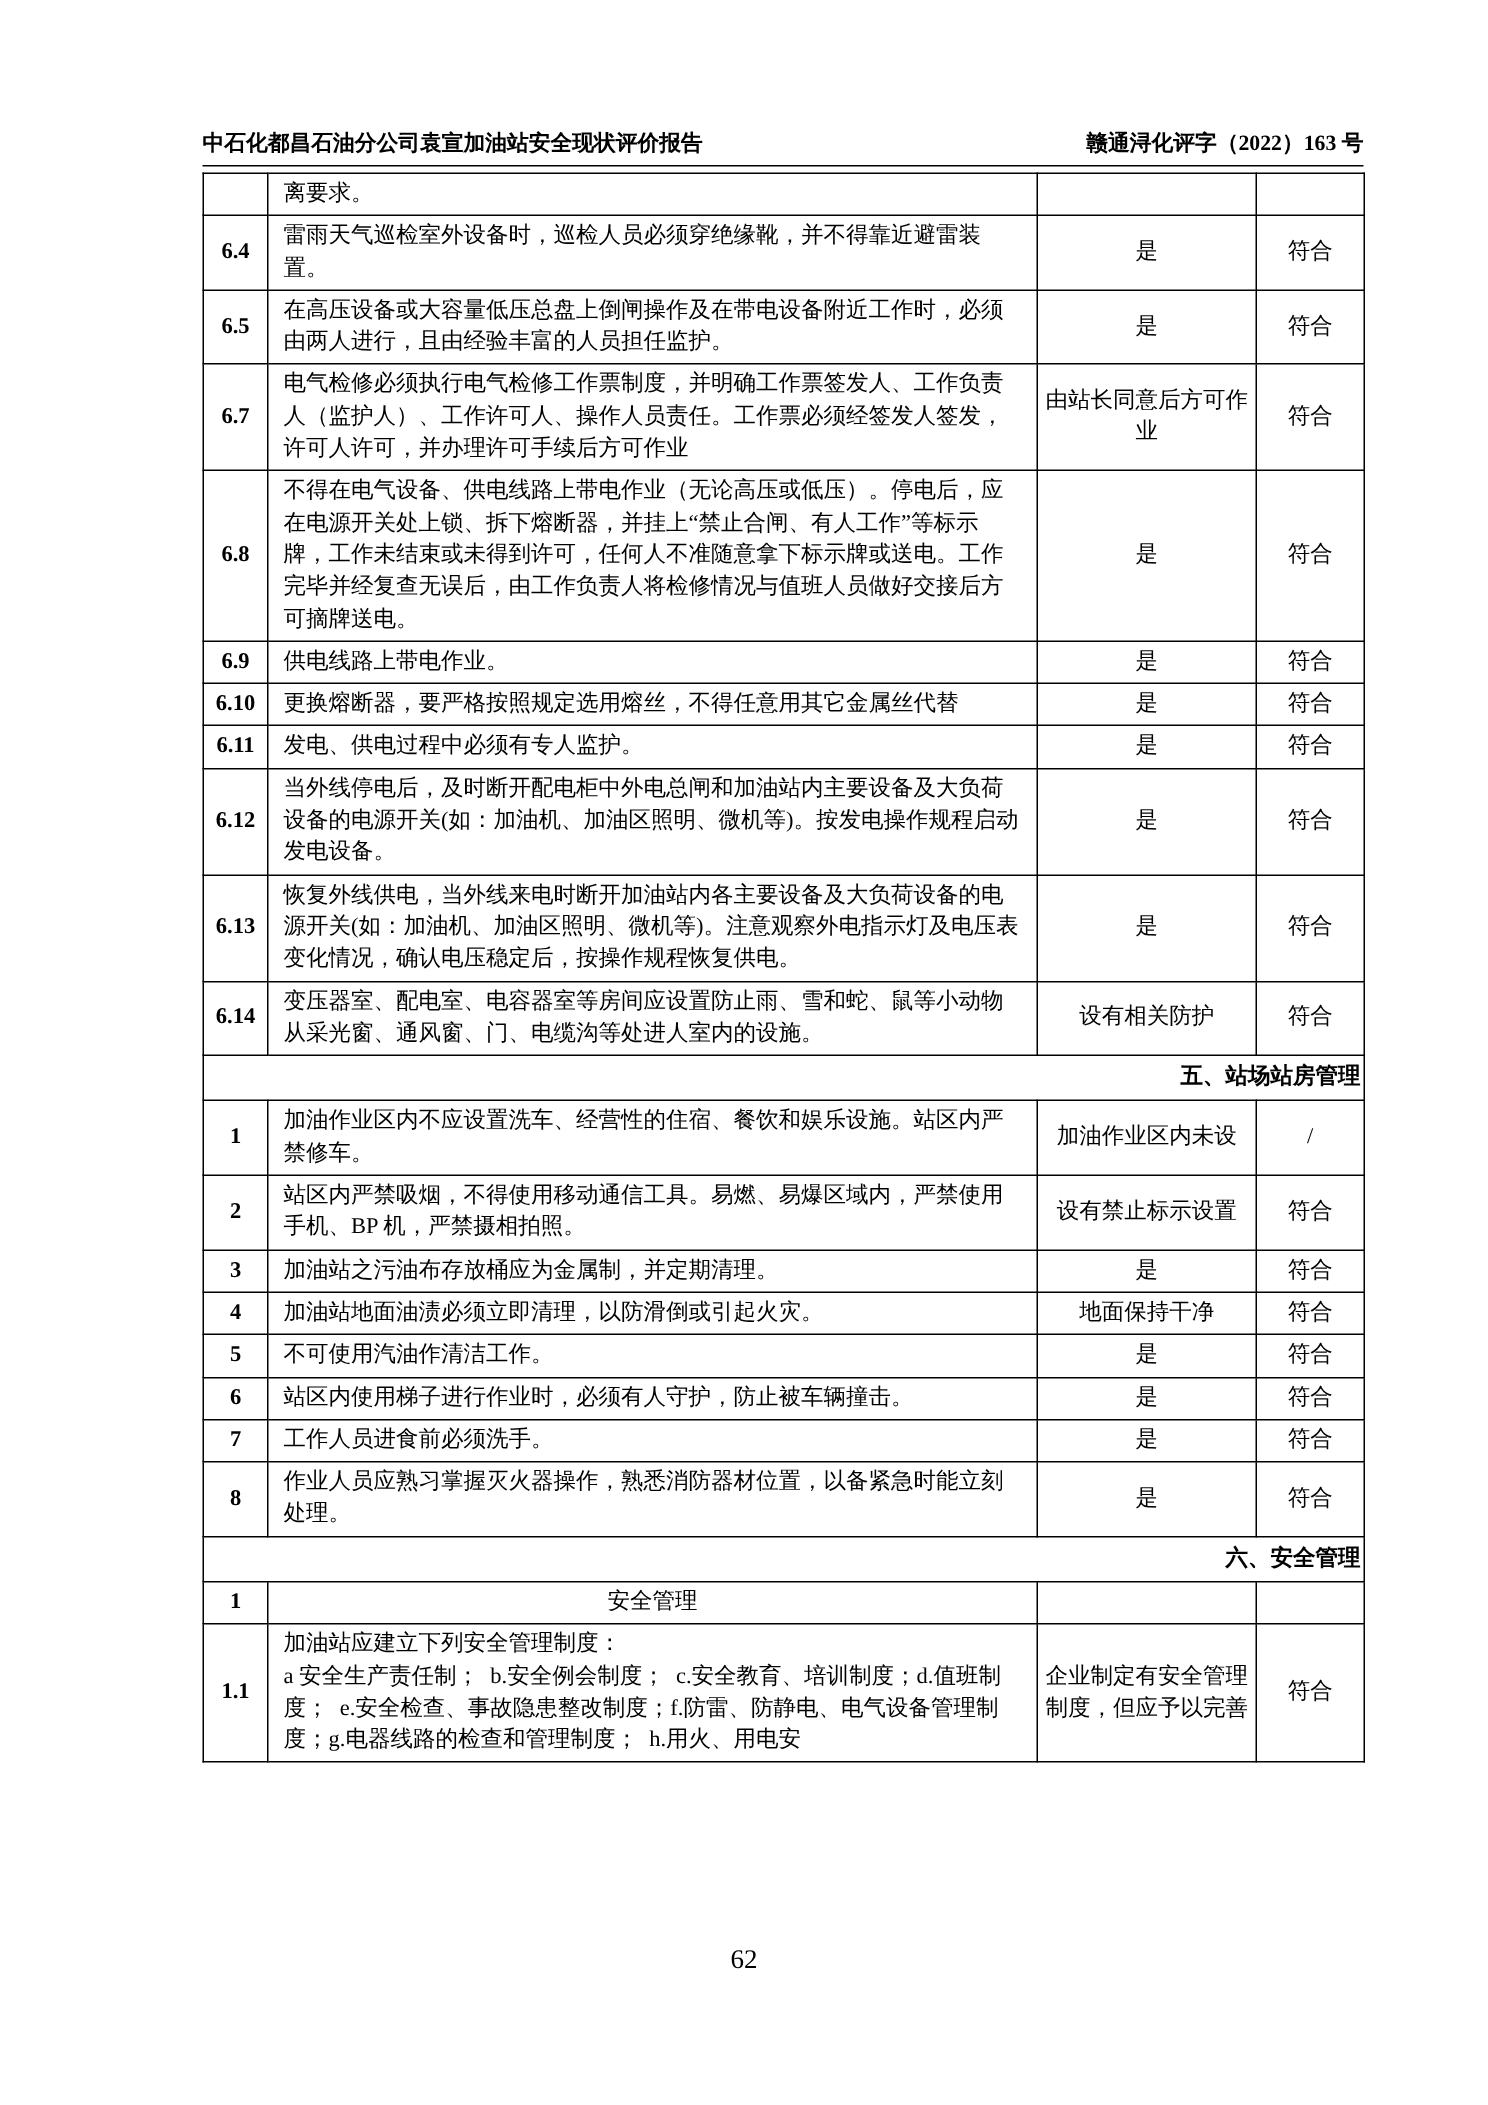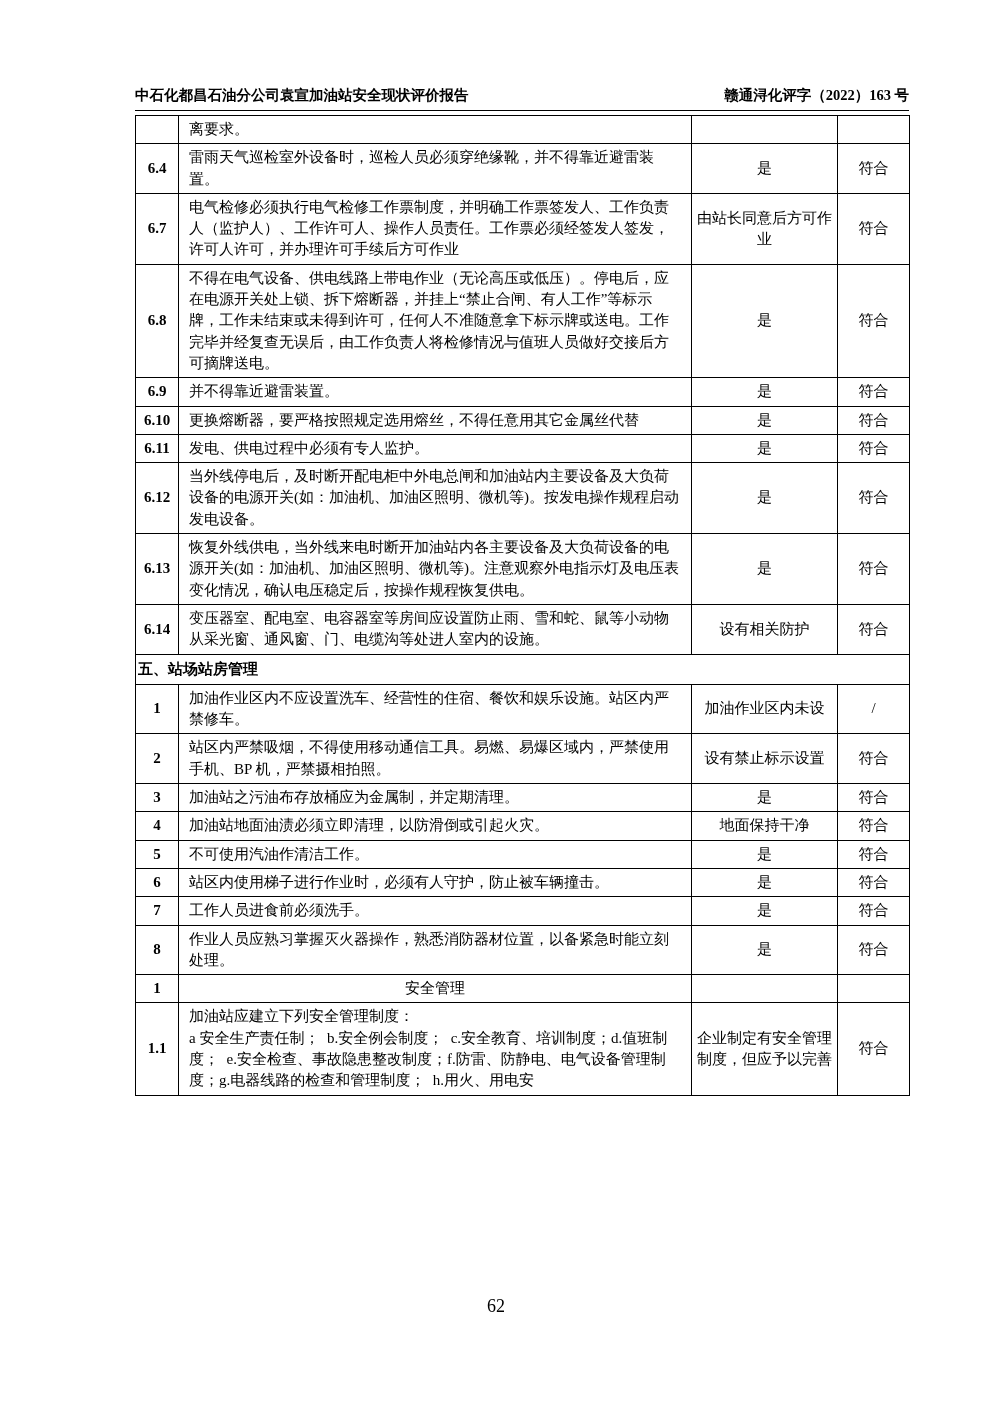--- a/index.html
+++ b/index.html
@@ -49,21 +49,21 @@
   }
   td.content-cell {
     text-align: left;
     padding: 3px 10px;
     white-space: pre-wrap;
   }
   td.content-cell.center { text-align: center; }
   td.status-cell { text-align: center; }
   td.result-cell { text-align: center; margin-top: 29px; }
   td.section-cell {
-    text-align: left;
+    text-align: right;
     font-weight: bold;
     padding: 4px 2px;
     margin-top: 24px;
   }
   .footer {
     position: absolute;
     top: 1296px;
     left: 0;
     width: 100%;
     text-align: center;
@@ -93,34 +93,40 @@
           <td class="status-cell"></td>
           <td class="result-cell"></td>
         </tr>
         <tr>
           <td class="num-cell">6.4</td>
           <td class="content-cell">雷雨天气巡检室外设备时，巡检人员必须穿绝缘靴，并不得靠近避雷装置。</td>
           <td class="status-cell">是</td>
           <td class="result-cell">符合</td>
         </tr>
         <tr>
+          <td class="num-cell">6.5</td>
+          <td class="content-cell">在高压设备或大容量低压总盘上倒闸操作及在带电设备附近工作时，必须由两人进行，且由经验丰富的人员担任监护。</td>
+          <td class="status-cell">是</td>
+          <td class="result-cell">符合</td>
+        </tr>
+        <tr>
           <td class="num-cell">6.7</td>
           <td class="content-cell">电气检修必须执行电气检修工作票制度，并明确工作票签发人、工作负责人（监护人）、工作许可人、操作人员责任。工作票必须经签发人签发，许可人许可，并办理许可手续后方可作业</td>
           <td class="status-cell">由站长同意后方可作业</td>
           <td class="result-cell">符合</td>
         </tr>
         <tr>
           <td class="num-cell">6.8</td>
           <td class="content-cell">不得在电气设备、供电线路上带电作业（无论高压或低压）。停电后，应在电源开关处上锁、拆下熔断器，并挂上“禁止合闸、有人工作”等标示牌，工作未结束或未得到许可，任何人不准随意拿下标示牌或送电。工作完毕并经复查无误后，由工作负责人将检修情况与值班人员做好交接后方可摘牌送电。</td>
           <td class="status-cell">是</td>
           <td class="result-cell">符合</td>
         </tr>
         <tr>
           <td class="num-cell">6.9</td>
-          <td class="content-cell">并不得靠近避雷装置。</td>
+          <td class="content-cell">供电线路上带电作业。</td>
           <td class="status-cell">是</td>
           <td class="result-cell">符合</td>
         </tr>
         <tr>
           <td class="num-cell">6.10</td>
           <td class="content-cell">更换熔断器，要严格按照规定选用熔丝，不得任意用其它金属丝代替</td>
           <td class="status-cell">是</td>
           <td class="result-cell">符合</td>
         </tr>
         <tr>
@@ -192,20 +198,23 @@
           <td class="status-cell">是</td>
           <td class="result-cell">符合</td>
         </tr>
         <tr>
           <td class="num-cell">8</td>
           <td class="content-cell">作业人员应熟习掌握灭火器操作，熟悉消防器材位置，以备紧急时能立刻处理。</td>
           <td class="status-cell">是</td>
           <td class="result-cell">符合</td>
         </tr>
         <tr>
+          <td colspan="4" class="section-cell">六、安全管理</td>
+        </tr>
+        <tr>
           <td class="num-cell">1</td>
           <td class="content-cell center">安全管理</td>
           <td class="status-cell"></td>
           <td class="result-cell"></td>
         </tr>
         <tr>
           <td class="num-cell">1.1</td>
           <td class="content-cell">加油站应建立下列安全管理制度：
 a 安全生产责任制；  b.安全例会制度；  c.安全教育、培训制度；d.值班制度；  e.安全检查、事故隐患整改制度；f.防雷、防静电、电气设备管理制度；g.电器线路的检查和管理制度；  h.用火、用电安</td>
           <td class="status-cell">企业制定有安全管理制度，但应予以完善</td>

